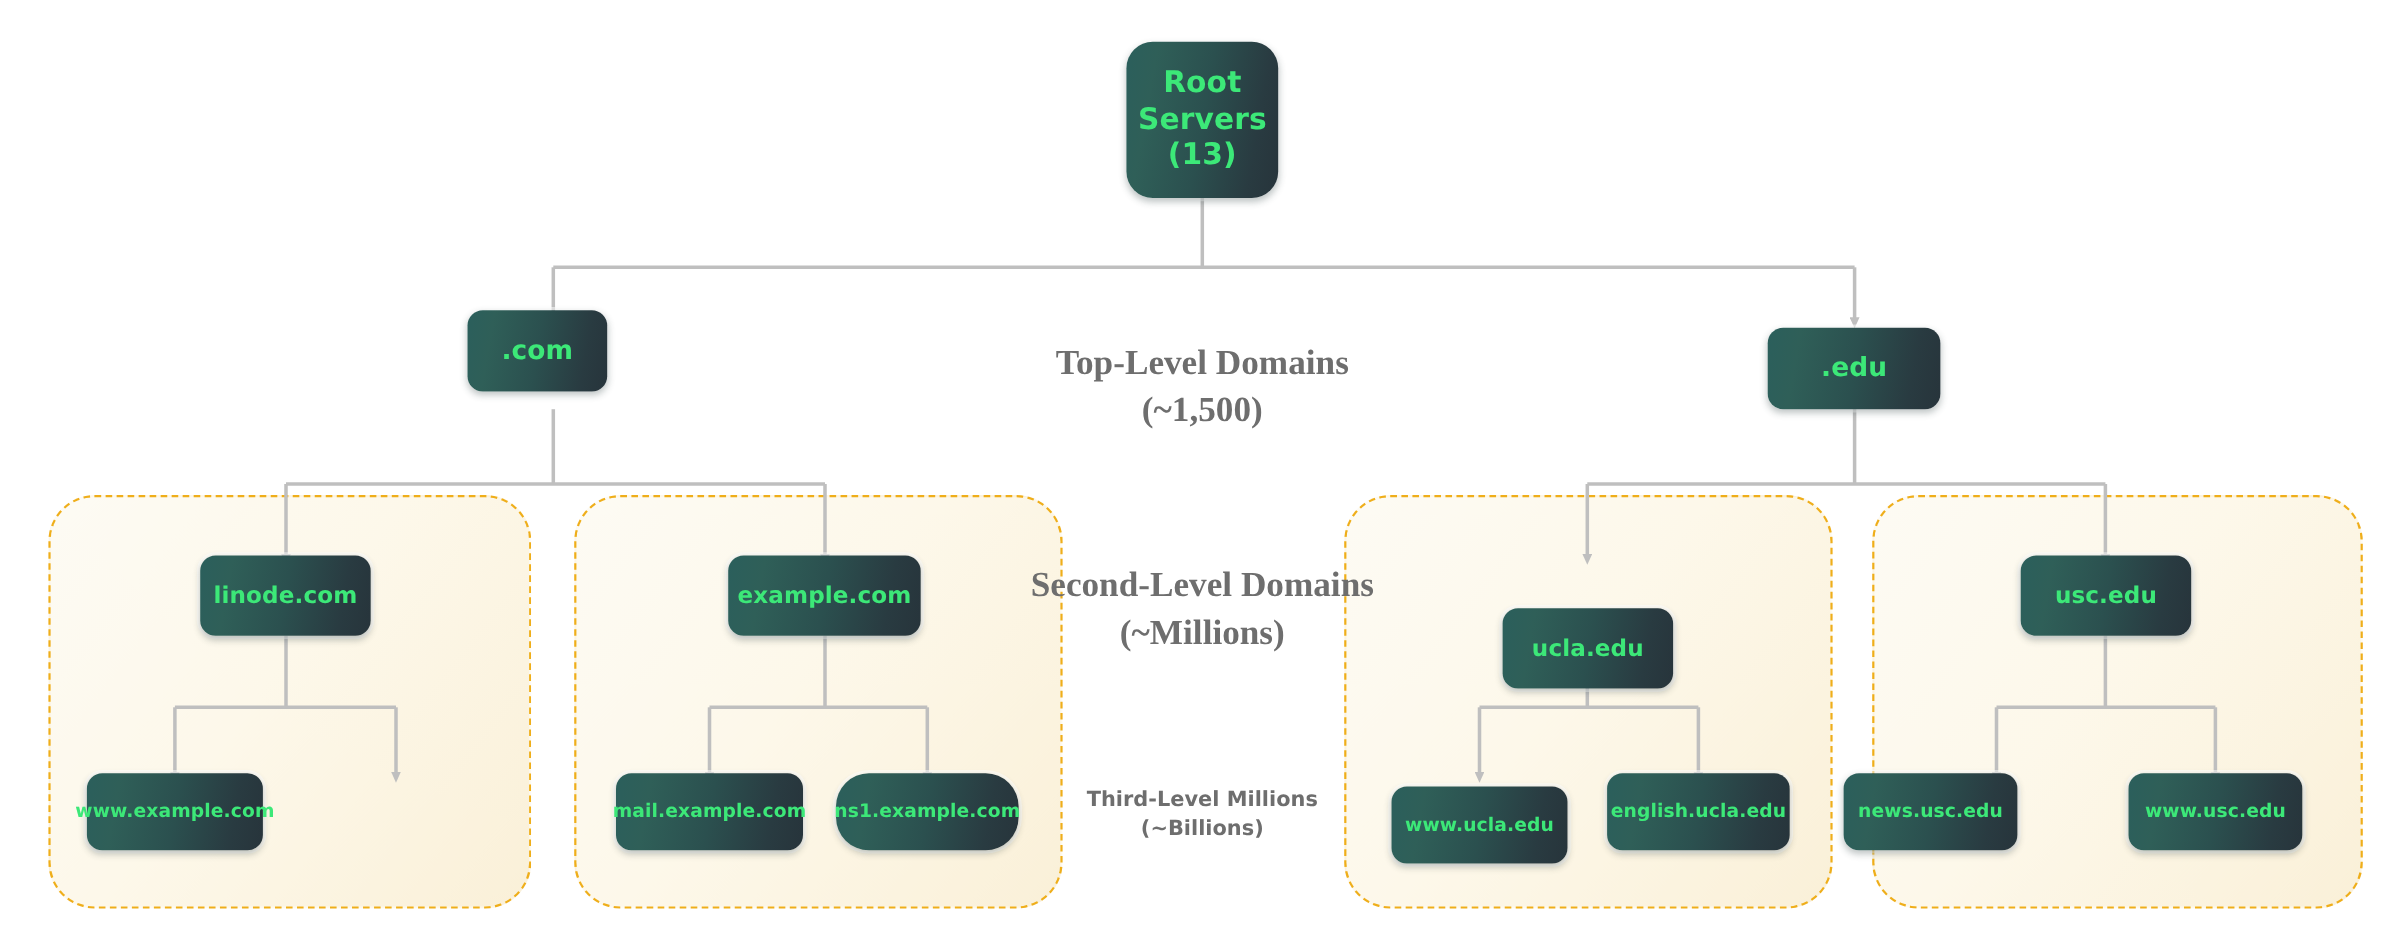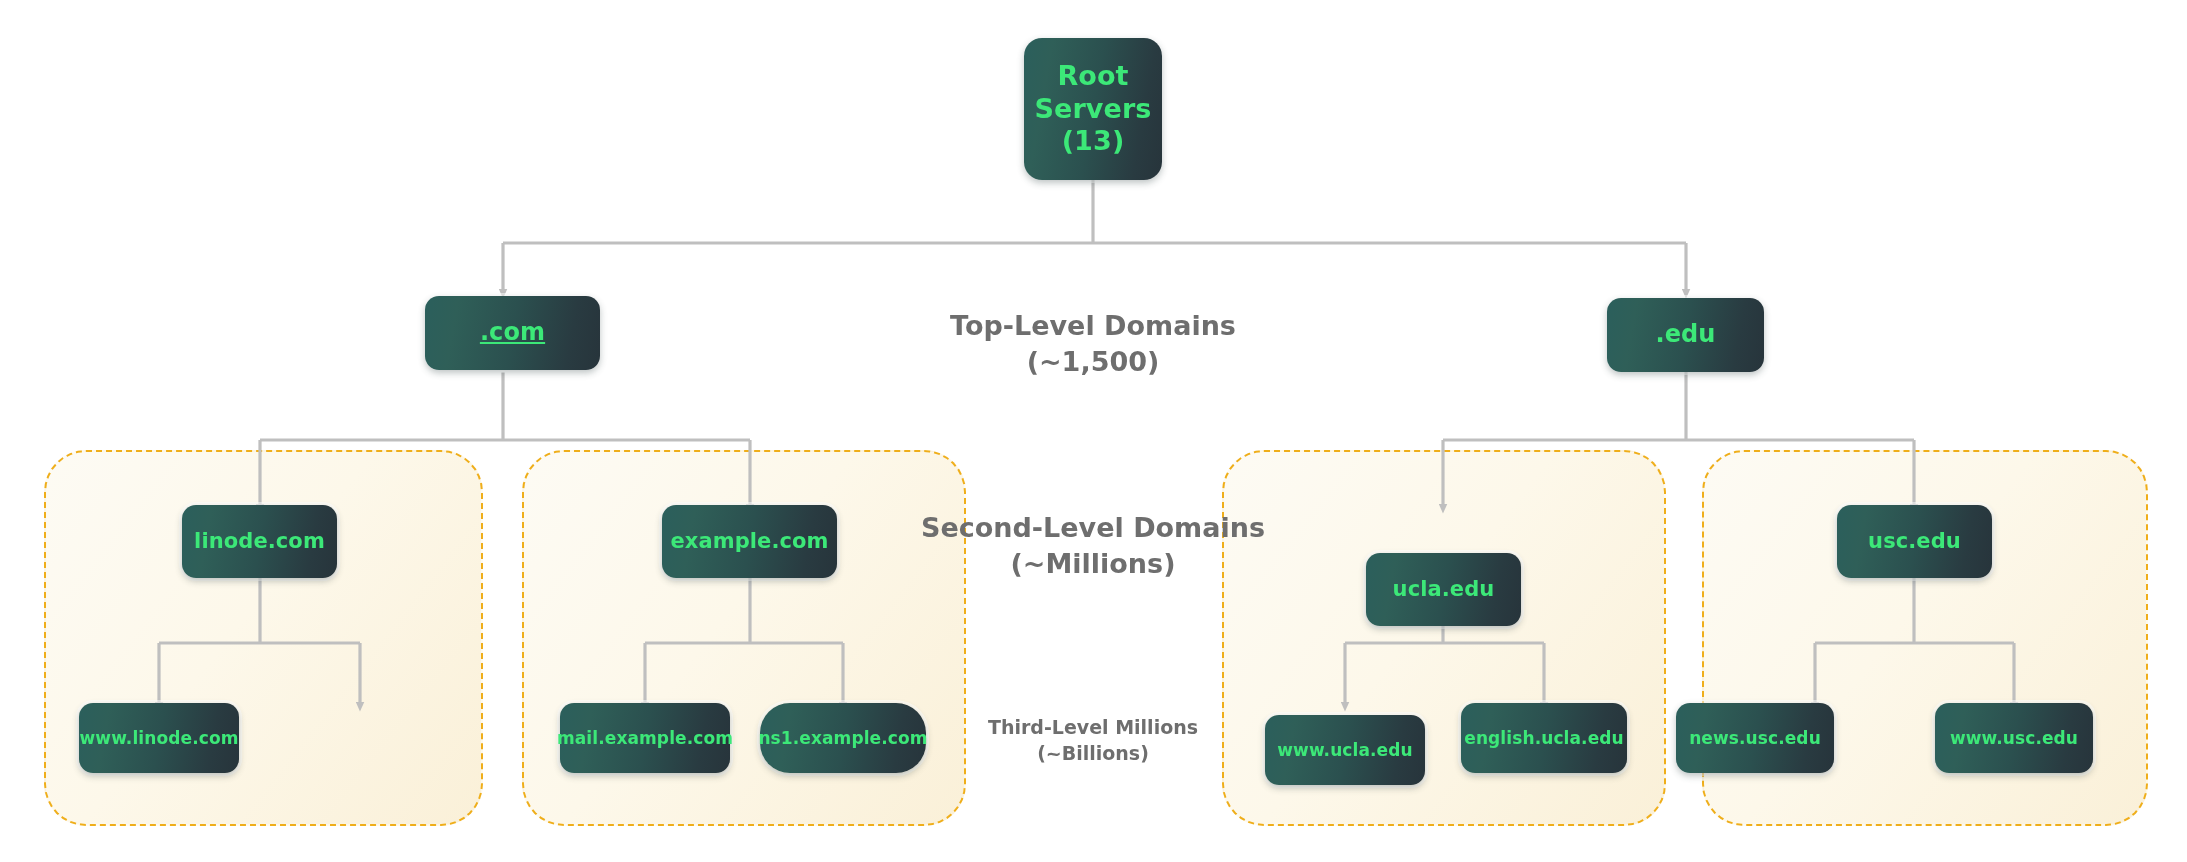--- a/index.html
+++ b/index.html
@@ -65,21 +65,21 @@
   
   .tier-label {
     position: absolute;
     text-align: center;
     color: #6E6E6E;
     font-weight: bold;
     line-height: 1.35;
     z-index: 3;
     white-space: pre-line;
   }
-  .tier-label.big { font-size: 27px; }
+  .tier-label.big { font-size: 32px; font-family: Liberation Serif, serif; }
   .tier-label.small { font-size: 19px; }
 </style>
 </head>
 <body>
 
 <div id="canvas">
 
   <div class="zone" style="left:44px; top:450px; width:435px; height:372px;"></div>
   <div class="zone" style="left:522px; top:450px; width:440px; height:372px;"></div>
   <div class="zone" style="left:1222px; top:450px; width:440px; height:372px;"></div>
@@ -124,40 +124,40 @@
       <path d="M1345,643 L1345,703" marker-end="url(#arrow)"></path>
       <path d="M1544,643 L1544,703" marker-end="url(#arrow)"></path>
 
       <path d="M1914,578 L1914,643"></path>
       <path d="M1815,643 L2014,643"></path>
       <path d="M1815,643 L1815,703" marker-end="url(#arrow)"></path>
       <path d="M2014,643 L2014,703" marker-end="url(#arrow)"></path>
     </g>
   </svg>
 
-  <div class="node root" style="left:1024px; top:38px; width:138px; height:142px;">Root
+  <div class="node root" style="left:1024px; top:38px; width:138px; height:142px;border-radius:24px;">Root
 Servers
 (13)</div>
 
-  <div class="node tld" style="left:425px; top:296px; width:175px; height:74px;text-decoration:underline;">.com</div>
+  <div class="node tld" style="left:425px; top:282px; width:127px; height:74px;">.com</div>
   <div class="node tld" style="left:1607px; top:298px; width:157px; height:74px;">.edu</div>
 
   <div class="tier-label big" style="left:893px; top:308px; width:400px;">Top-Level Domains
 (~1,500)</div>
   <div class="tier-label big" style="left:893px; top:510px; width:400px;">Second-Level Domains
 (~Millions)</div>
   <div class="tier-label small" style="left:943px; top:715px; width:300px;">Third-Level Millions
 (~Billions)</div>
 
   <div class="node sld" style="left:182px; top:505px; width:155px; height:73px;">linode.com</div>
   <div class="node sld" style="left:662px; top:505px; width:175px; height:73px;">example.com</div>
   <div class="node sld" style="left:1366px; top:505px; width:155px; height:73px;margin-top:48px;">ucla.edu</div>
   <div class="node sld" style="left:1837px; top:505px; width:155px; height:73px;">usc.edu</div>
 
-  <div class="node third" style="left:79px; top:703px; width:160px; height:70px;">www.linode.com</div>
+  <div class="node third" style="left:79px; top:703px; width:160px; height:70px;">www.example.com</div>
 
   <div class="node third" style="left:560px; top:703px; width:170px; height:70px;">mail.example.com</div>
   <div class="node third" style="left:760px; top:703px; width:166px; height:70px;border-radius:30px;">ns1.example.com</div>
 
   <div class="node third" style="left:1265px; top:703px; width:160px; height:70px;margin-top:12px;">www.ucla.edu</div>
   <div class="node third" style="left:1461px; top:703px; width:166px; height:70px;">english.ucla.edu</div>
 
   <div class="node third" style="left:1676px; top:703px; width:158px; height:70px;">news.usc.edu</div>
   <div class="node third" style="left:1935px; top:703px; width:158px; height:70px;">www.usc.edu</div>
 

